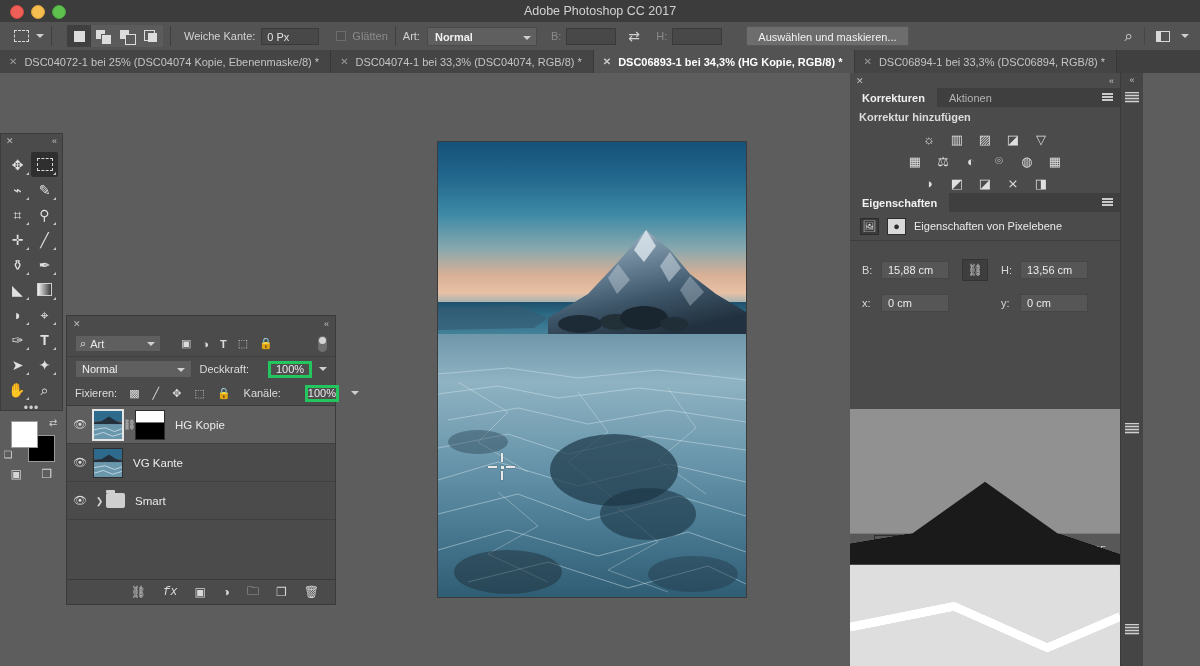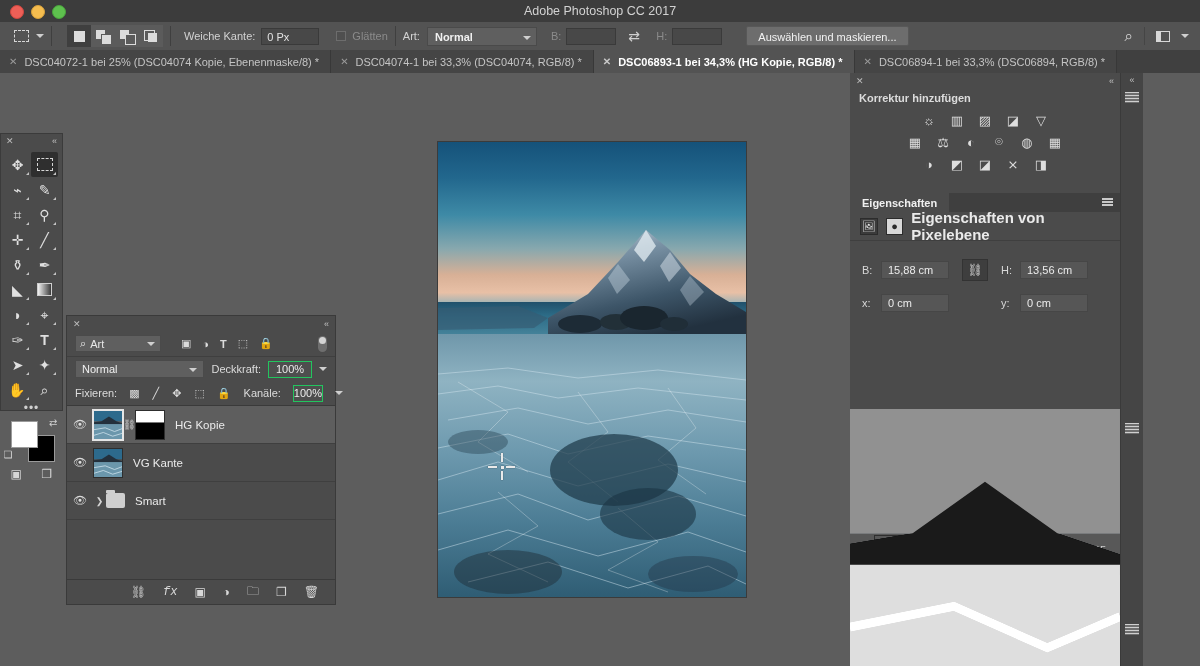--- a/index.html
+++ b/index.html
@@ -114,22 +114,22 @@
   .lay-kindsel{flex:0 0 86px;height:17px;background:#5f5f5f;border:1px solid #4a4a4a;
     display:flex;align-items:center;padding:0 4px;box-sizing:border-box;position:relative;color:#e8e8e8;}
   .lay-kindsel .caret{position:absolute;right:5px;top:6px;}
   .lay-filter-icons{display:flex;gap:11px;margin-left:14px;align-items:center;color:#dcdcdc;font-size:11px;}
   .lay-toggle{margin-left:auto;width:9px;height:16px;border-radius:5px;background:#6e6e6e;position:relative;}
   .lay-toggle::after{content:"";position:absolute;left:1px;top:1px;width:7px;height:7px;border-radius:50%;background:#d4d4d4;}
   .lay-blendrow{height:24px;display:flex;align-items:center;padding:0 8px;gap:7px;}
   .lay-blend{flex:1 1 auto;height:18px;background:#5f5f5f;border:1px solid #4a4a4a;
     display:flex;align-items:center;padding:0 6px;box-sizing:border-box;position:relative;color:#f0f0f0;}
   .lay-blend .caret{position:absolute;right:6px;top:7px;}
-  .lay-opacity{height:17px;width:44px;background:#4e4e4e;border:1px solid #22c55e;
-    display:flex;align-items:center;justify-content:center;color:#eaeaea;box-sizing:border-box;}
+  .lay-opacity{height:17px;width:44px;background:#4e4e4e;border:3px solid #22c55e;
+    display:flex;align-items:center;justify-content:center;color:#eaeaea;box-sizing:border-box;margin-left:12px;}
   .lay-lockrow{height:24px;display:flex;align-items:center;padding:0 8px;gap:12px;
     border-bottom:1px solid #3a3a3a;}
   .lay-lockicons{display:flex;gap:13px;align-items:center;color:#dcdcdc;font-size:11px;}
   .lay-list{background:#4b4b4b;}
   .lay-row{height:37px;display:flex;align-items:center;border-bottom:1px solid #3f3f3f;position:relative;}
   .lay-row.selected{background:#5e5e5e;}
   .eye{width:26px;display:flex;align-items:center;justify-content:center;color:#dcdcdc;font-size:11px;}
   .lay-thumb{width:30px;height:30px;border:1px solid #2e2e2e;box-sizing:border-box;overflow:hidden;position:relative;}
   .lay-thumb.sel-outline{outline:2px solid #e6e6e6;outline-offset:-1px;}
   .link-ic{width:12px;text-align:center;color:#dcdcdc;font-size:10px;}
@@ -156,21 +156,21 @@
   .adj-ic{width:18px;height:16px;display:flex;align-items:center;justify-content:center;
     color:#dedede;font-size:13px;}
 
   .props{position:absolute;left:0;top:120px;width:270px;height:216px;background:#4b4b4b;
     border-bottom:1px solid #3a3a3a;}
   .props-title{height:28px;display:flex;align-items:center;gap:8px;padding:0 10px;
     border-bottom:1px solid #3f3f3f;}
   .pt-ico{width:19px;height:17px;display:flex;align-items:center;justify-content:center;
     background:#3b3b3b;border:1px solid #2c2c2c;color:#e4e4e4;font-size:11px;box-sizing:border-box;}
   .pt-ico.mask{background:#d9d9d9;color:#2c2c2c;}
-  .props-title span.t{color:#eaeaea;font-size:15px;font-weight:bold;}
+  .props-title span.t{color:#eaeaea;font-size:11px;font-weight:normal;}
   .props-body{padding:18px 12px 0 12px;}
   .pr-row{display:flex;align-items:center;gap:7px;margin-bottom:13px;}
   .pr-lab{color:#d8d8d8;font-size:11px;width:12px;}
   .pr-field{width:68px;height:18px;background:#565656;border:1px solid #464646;
     display:flex;align-items:center;padding:0 6px;color:#ececec;box-sizing:border-box;font-size:11px;}
   .pr-link{width:26px;height:22px;background:#3e3e3e;border:1px solid #333;
     display:flex;align-items:center;justify-content:center;color:#dcdcdc;font-size:12px;box-sizing:border-box;}
 
   .chan{position:absolute;left:0;top:336px;width:270px;height:257px;background:#4b4b4b;}
   .chan-row{height:34px;display:flex;align-items:center;border-bottom:1px solid #3f3f3f;background:#585858;}
@@ -550,20 +550,27 @@
     </div>
   </div>
 
   <div class="dock">
 
     <div class="adj">
       <div class="pnl-head">
         <span>✕</span>
         <span class="collapse-chev">«</span>
       </div>
+      <div class="pnl-tabs">
+        <div class="pnl-tab active">Korrekturen</div>
+        <div class="pnl-tab">Aktionen</div>
+        <div class="pnl-menu">
+            <span class="menu-glyph"></span>
+          </div>
+      </div>
       <div class="adj-label">Korrektur hinzufügen</div>
       <div class="adj-grid">
         <div class="adj-rowi">
           <span class="adj-ic">☼</span>
           <span class="adj-ic">▥</span>
           <span class="adj-ic">▨</span>
           <span class="adj-ic">◪</span>
           <span class="adj-ic">▽</span>
         </div>
         <div class="adj-rowi">

